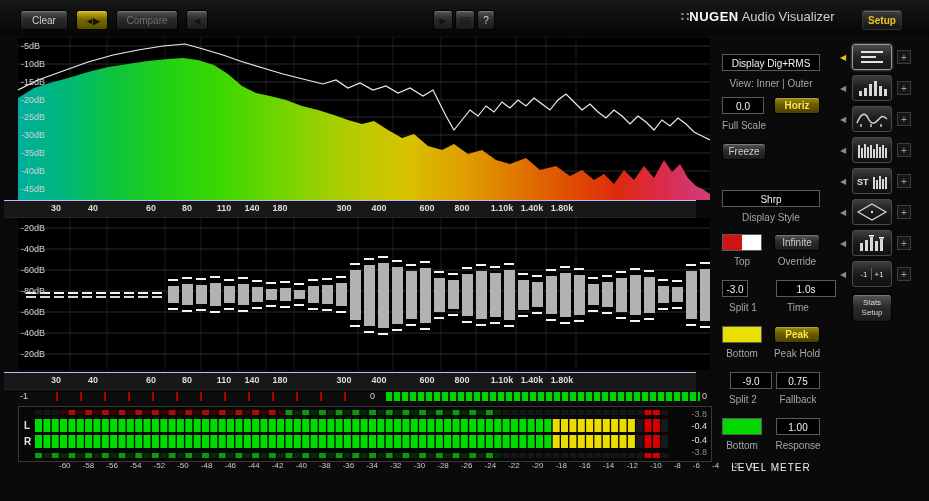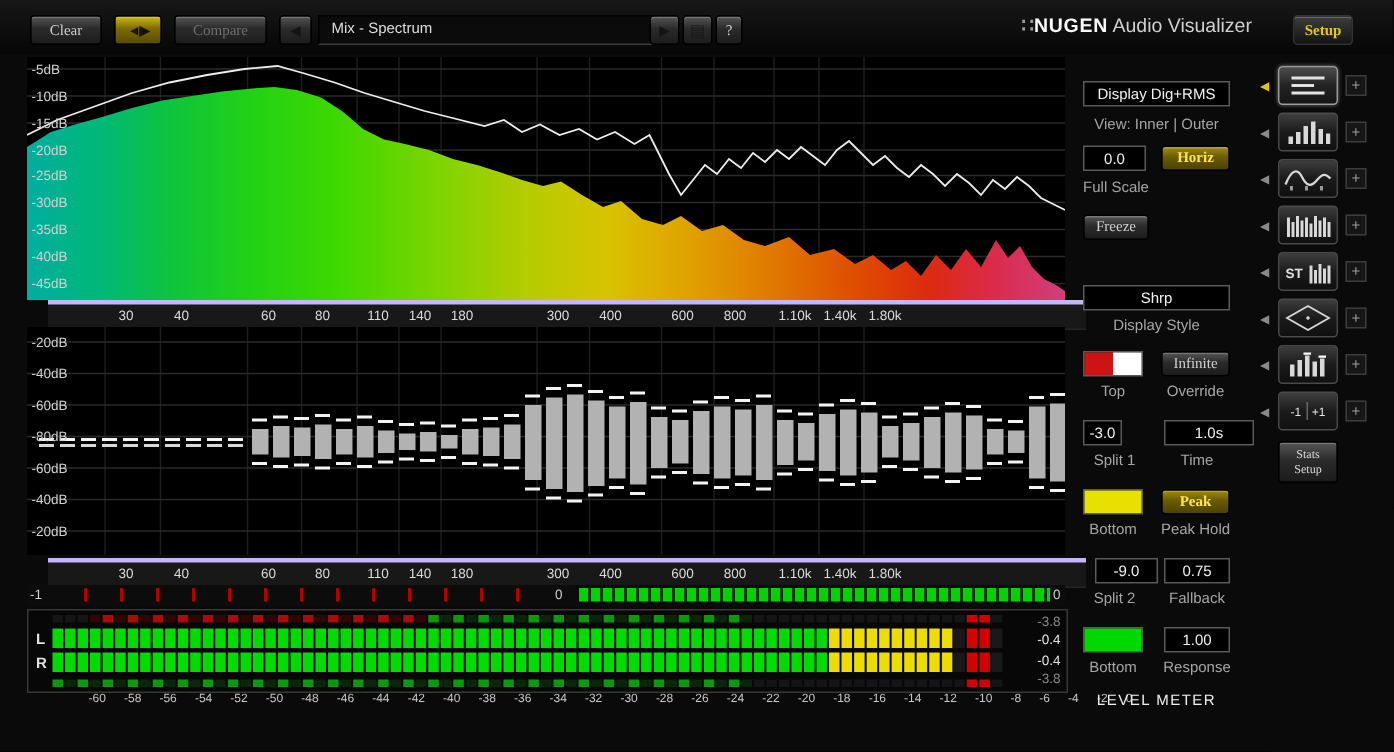--- a/index.html
+++ b/index.html
@@ -1,35 +1,35 @@
 <!DOCTYPE html>
 <html><head>
 <meta charset="utf-8">
 <style>
   html,body{margin:0;padding:0;background:#000;}
   .app{position:relative;width:929px;height:501px;background:#0a0a0a;font-family:"Liberation Sans",sans-serif;overflow:hidden;cursor:default;}
   
   .toolbar{position:absolute;left:0;top:0;width:100%;height:36px;background:linear-gradient(#171717,#060606);}
-  .btn{position:absolute;background:linear-gradient(#565656,#2b2b2b 45%,#1c1c1c);border:1px solid #000;border-radius:3px;color:#cfcfcf;font-size:10px;font-family:Liberation Serif, serif;box-shadow:inset 0 1px 0 rgba(255,255,255,.22);padding:0;cursor:pointer;}
+  .btn{position:absolute;background:linear-gradient(#565656,#2b2b2b 45%,#1c1c1c);border:1px solid #000;border-radius:3px;color:#cfcfcf;font-size:10px;font-family:Liberation Sans, sans-serif;box-shadow:inset 0 1px 0 rgba(255,255,255,.22);padding:0;cursor:pointer;}
   .tbtn{top:10px;height:20px;}
   .btn.dim{color:#6f6f6f;}
   .btn.ab{background:linear-gradient(#cdb91a,#7d6c00 45%,#584c00);}
   .ab-ic{color:#171300;font-size:9px;letter-spacing:-1px;font-weight:bold;}
   .tri{color:#141414;font-size:9px;}
   .list-ic{color:#1a1a1a;font-size:11px;}
   .btn.link{background:linear-gradient(#3d3d3d,#141414);color:#e6c61c;font-weight:bold;border:1px solid #333;}
   .dropdown{position:absolute;top:10px;height:18px;background:#0b0b0b;border:1px solid #000;border-bottom:1px solid #3d3d3d;border-right:1px solid #3d3d3d;color:#ddd;font-size:10px;line-height:18px;padding-left:8px;}
   .logo{position:absolute;left:681px;top:9px;font-size:13px;white-space:nowrap;}
   .logo-dots{color:#9a9a9a;font-weight:bold;}
   .logo-nugen{color:#fafafa;font-weight:bold;letter-spacing:.5px;}
   .logo-rest{color:#cfcfcf;}
   
   .disp{position:absolute;left:18px;width:692px;background:#000;display:block;}
   svg text{font-family:"Liberation Sans",sans-serif;}
-  .freqstrip{position:absolute;left:32px;width:692px;height:16px;background:#181818;border-top:3px solid #c4b5fd;border-bottom:1px solid #242424;}
+  .freqstrip{position:absolute;left:4px;width:692px;height:16px;background:#181818;border-top:1px solid #c4b5fd;border-bottom:1px solid #242424;font-weight:bold;}
   .freqstrip span{position:absolute;top:2px;transform:translateX(-50%);font-size:9px;color:#dcdcdc;}
   .posrow{position:absolute;left:18px;width:692px;height:14px;background:#0c0c0c;}
   .posrow span{position:absolute;top:1px;font-size:9px;color:#cfcfcf;}
   .posbar{position:absolute;left:368px;top:2px;width:314px;height:9px;}
   .ptick{position:absolute;top:2px;width:2px;height:9px;background:#b40000;}
   .meterbox{border:1px solid #383838;background:#070707;}
   .scalerow{position:absolute;left:16px;width:696px;display:flex;justify-content:space-between;font-size:8px;color:#c9c9c9;margin-left:43px;}
   .scalerow span{display:inline-block;}
   
   .controls{position:absolute;left:716px;top:38px;width:110px;height:440px;}
@@ -55,21 +55,20 @@
 </head>
 <body>
 
 <div class="app">
 
   <div class="toolbar">
     <button class="btn tbtn" style="left:20px;width:48px">Clear</button>
     <button class="btn tbtn ab" style="left:76px;width:32px"><span class="ab-ic">◄▶</span></button>
     <button class="btn tbtn dim" style="left:116px;width:62px">Compare</button>
     <button class="btn tbtn" style="left:186px;width:22px"><span class="tri">◀</span></button>
-    <div class="dropdown" style="left:212px;width:218px"><span>Mix - Spectrum</span></div>
     <button class="btn tbtn" style="left:433px;width:20px"><span class="tri">▶</span></button>
     <button class="btn tbtn" style="left:455px;width:20px"><span class="list-ic">▤</span></button>
     <button class="btn tbtn" style="left:477px;width:18px">?</button>
     <div class="logo">
       <span class="logo-dots">∷</span><span class="logo-nugen">NUGEN</span><span class="logo-rest"> Audio Visualizer</span>
     </div>
     <button class="btn tbtn link" style="left:862px;width:40px">Setup</button>
   </div>
 
   <svg id="spectrum1" class="disp" style="top:38px;height:162px" viewBox="0 0 692 162">

